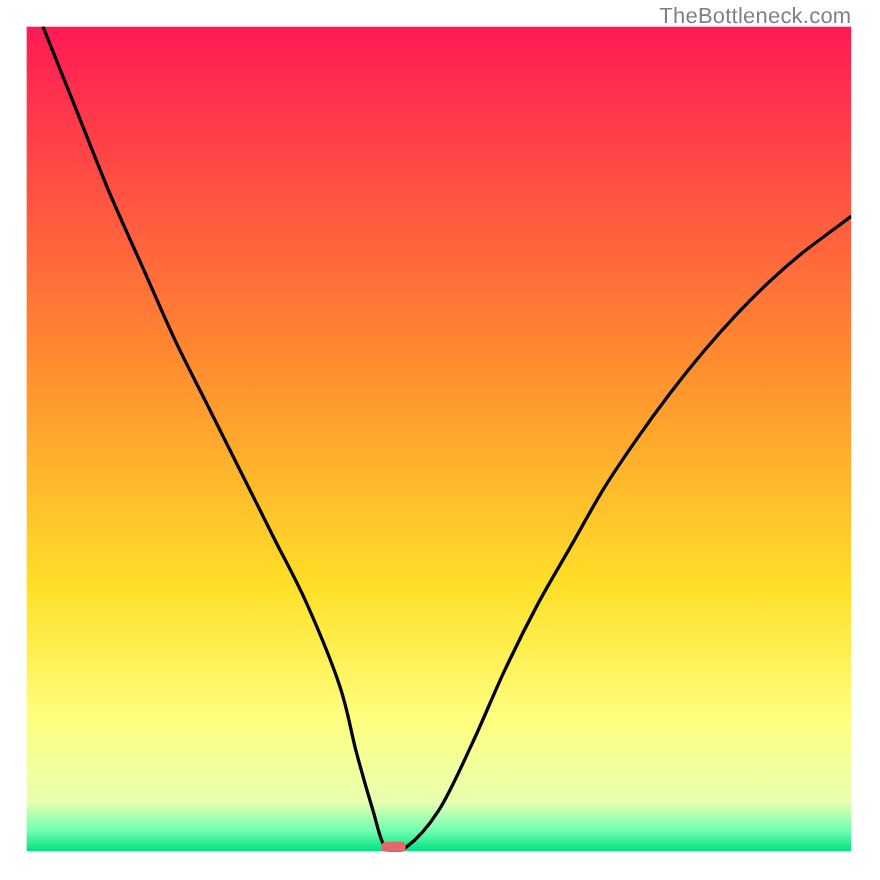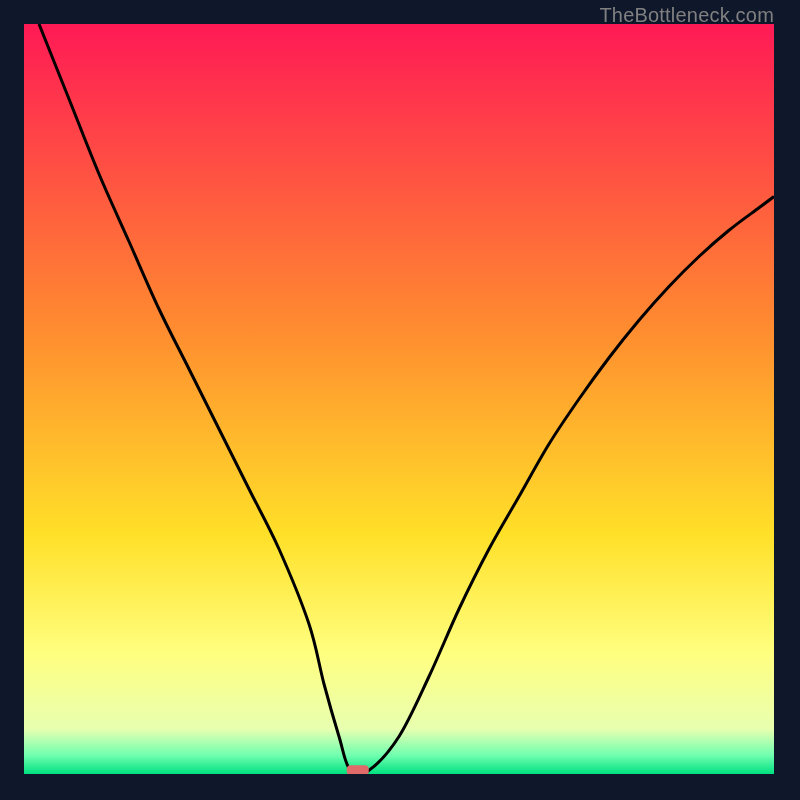--- a/index.html
+++ b/index.html
@@ -7,21 +7,21 @@
     padding: 0;
     width: 800px;
     height: 800px;
     overflow: hidden;
     font-family: Arial, Helvetica, sans-serif;
     background: #000;
   }
   .frame {
     width: 800px;
     height: 800px;
-    background: #0f172a;
+    background: #ffffff;
     position: relative;
   }
   .plot-area {
     position: absolute;
     left: 24px;
     top: 24px;
     width: 750px;
     height: 750px;
   }
   .attribution {

